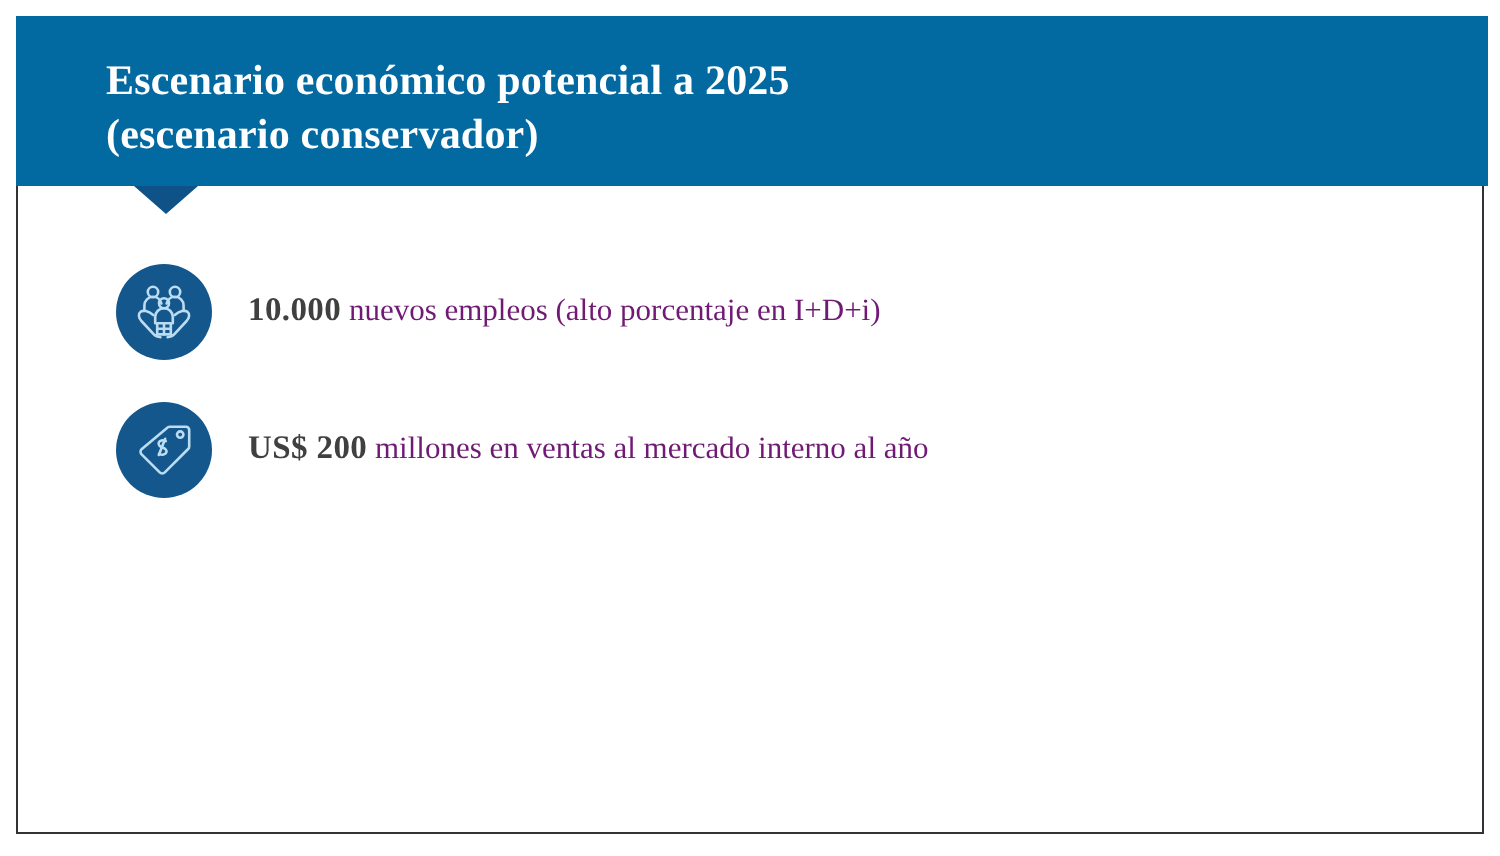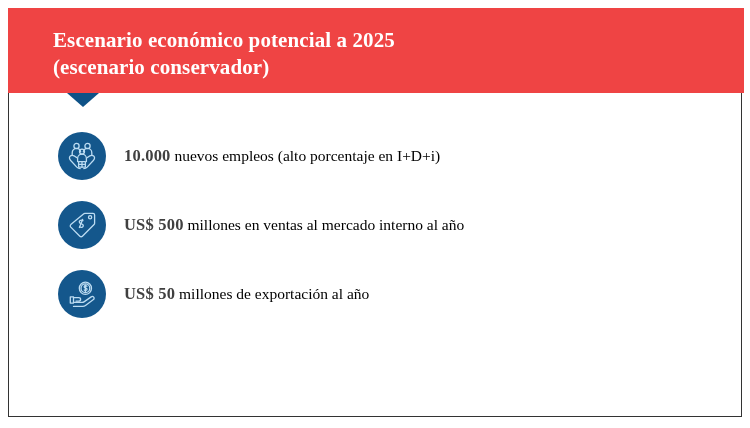--- a/index.html
+++ b/index.html
@@ -27,21 +27,21 @@
     box-sizing: border-box;
   }
 
   
   #banner {
     position: absolute;
     left: -1px;
     top: -1px;
     width: 736px;
     height: 85px;
-    background: #ef4444;
+    background: #0369a1;
     box-sizing: border-box;
   }
 
   #banner-title {
     position: absolute;
     left: 45px;
     top: 19px;
     width: 640px;
     color: #ffffff;
     font-weight: bold;
@@ -103,21 +103,21 @@
   }
 
   .row-text .highlight {
     color: #404040;
     font-weight: bold;
     font-size: 16.5px;
     letter-spacing: 0.2px;
   }
 
   .row-text .rest {
-    color: #000000;
+    color: #701a75;
   }
 </style>
 </head>
 <body>
 
 <div id="slide">
 
   <div id="banner">
     <div id="banner-title">Escenario económico potencial a 2025
 (escenario conservador)</div>
@@ -149,35 +149,19 @@
     <div class="row">
       <div class="row-icon">
         <svg width="32" height="32" viewBox="0 0 32 32" fill="none" stroke="#bcdcf2" stroke-width="1.3" stroke-linecap="round" stroke-linejoin="round">
           <path d="M18.8 4.4H27a1.6 1.6 0 0 1 1.6 1.6v8.2a1.8 1.8 0 0 1-.53 1.28L16.4 27.2a1.8 1.8 0 0 1-2.55 0L4.8 18.15a1.8 1.8 0 0 1 0-2.55L17.5 4.95a1.8 1.8 0 0 1 1.3-.55z"></path>
           <circle cx="24.1" cy="8.3" r="1.6"></circle>
           <path d="M16.9 11.6c-1.6-.8-3.1-.3-3.5.7-.45 1.15.55 1.95 1.85 2.45 1.35.5 2.4 1.35 1.9 2.5-.45 1.05-2 1.5-3.6.7"></path>
           <path d="M16.6 10.4l-3.2 8.1"></path>
         </svg>
       </div>
       <div class="row-text">
-        <span class="highlight">US$ 500</span><span class="rest"> millones en ventas al mercado interno al año</span>
+        <span class="highlight">US$ 200</span><span class="rest"> millones en ventas al mercado interno al año</span>
       </div>
     </div>
 
-    <div class="row">
-      <div class="row-icon">
-        <svg width="32" height="32" viewBox="0 0 32 32" fill="none" stroke="#bcdcf2" stroke-width="1.3" stroke-linecap="round" stroke-linejoin="round">
-          <circle cx="19.4" cy="10.3" r="6.1"></circle>
-          <circle cx="19.4" cy="10.3" r="4.4"></circle>
-          <path d="M21 8.2c-.9-.7-2.5-.6-2.8.3-.3.85.55 1.2 1.35 1.45.85.25 1.75.65 1.5 1.6-.25.9-1.85 1.1-2.8.4"></path>
-          <path d="M19.4 7v6.6"></path>
-          <path d="M4.3 18.9h3.2v6.2H4.3z"></path>
-          <path d="M7.5 19.7h5.1c1.1 0 2 .75 2 1.7s-.9 1.7-2 1.7h-2.6"></path>
-          <path d="M7.5 24.4h8.8c.6 0 1.2-.2 1.7-.55l7.2-5a1.9 1.9 0 0 1 2.5.3 1.65 1.65 0 0 1-.25 2.4l-8 6a4.4 4.4 0 0 1-2.6.85H7.5"></path>
-        </svg>
-      </div>
-      <div class="row-text">
-        <span class="highlight">US$ 50</span><span class="rest"> millones de exportación al año</span>
-      </div>
-    </div>
 
   </div>
 </div>
 
 </body></html>

